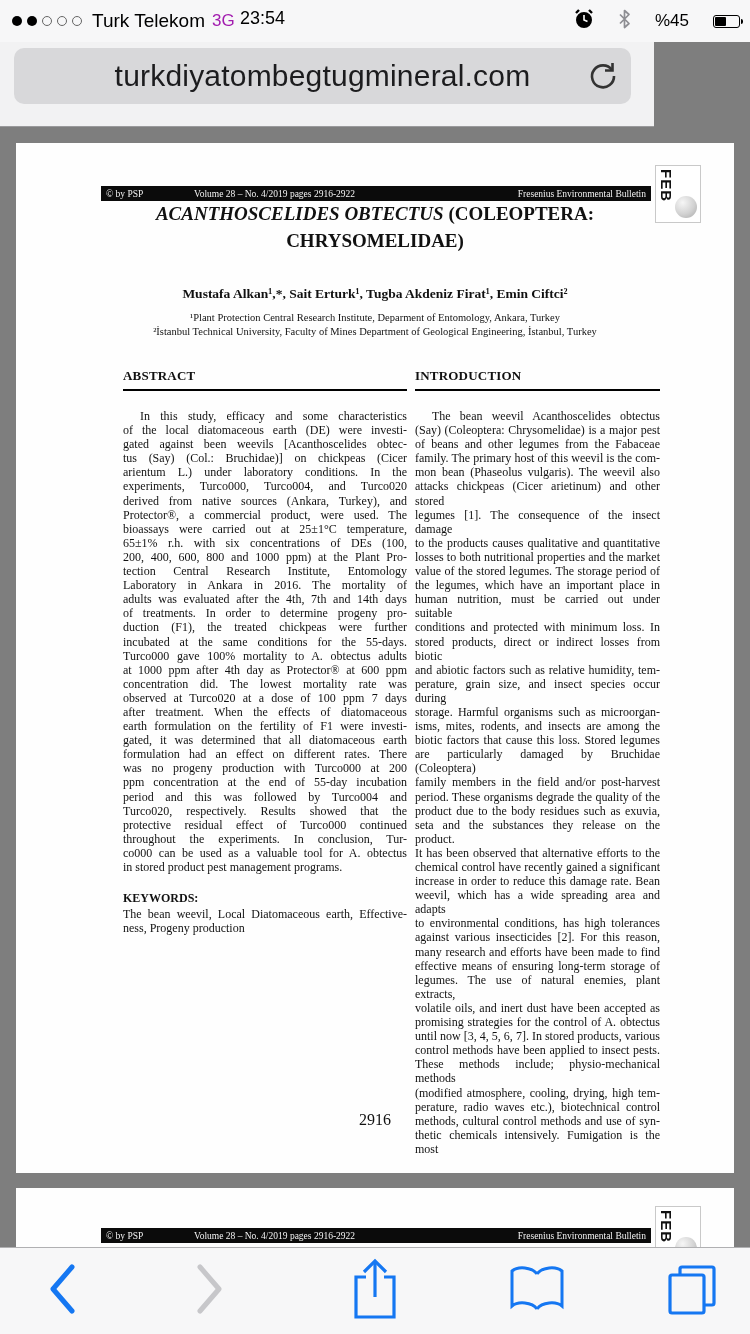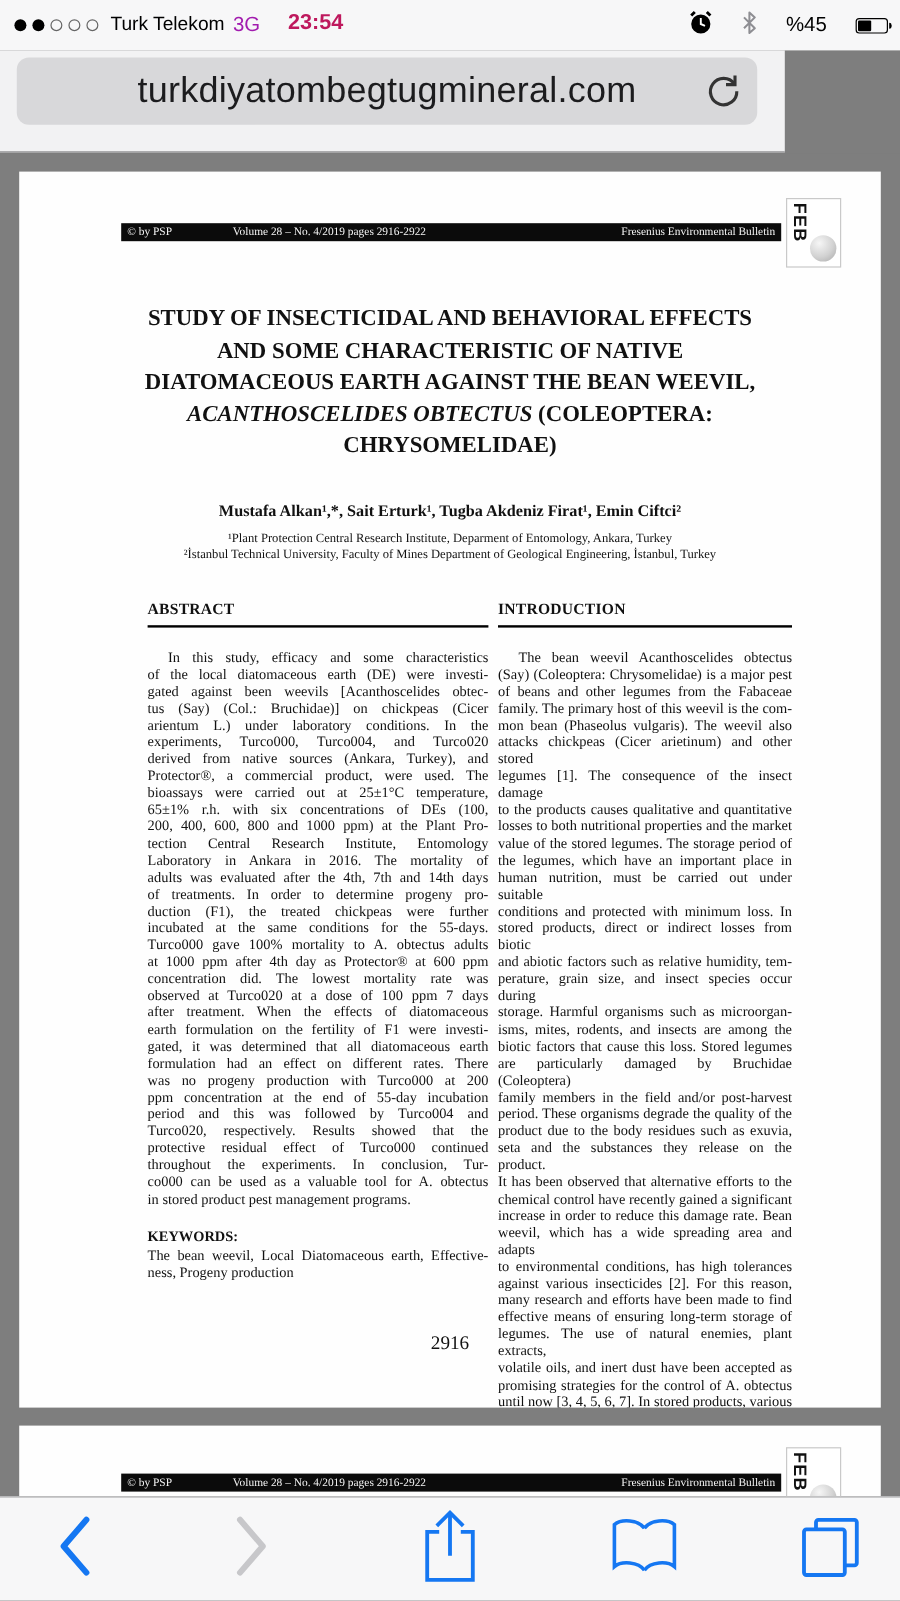--- a/index.html
+++ b/index.html
@@ -7,23 +7,23 @@
   body { font-family:"Liberation Sans", sans-serif; background:#444; }
   .screen { position:relative; width:750px; height:1334px; background:#7e7e7e; overflow:hidden; }
 
   
   .status-bar { position:absolute; top:0; left:0; width:750px; height:42px; background:#f7f7f8; z-index:30; }
   .sb-left { position:absolute; left:12px; top:0; height:42px; display:flex; align-items:center; gap:6px; }
   .sig-dots { display:flex; gap:5px; margin-right:4px; }
   .dot { width:10px; height:10px; border-radius:50%; }
   .dot.filled { background:#000; }
   .dot.empty { border:1.5px solid #666; }
-  .sb-carrier { font-size:16px; color:#000; }
+  .sb-carrier { font-size:19px; color:#000; }
   .sb-network { font-size:17px; color:#a21caf; margin-left:1px; }
-  .sb-time { position:absolute; left:240px; top:8px; font-size:18px; font-weight:700; color:#be185d; }
+  .sb-time { position:absolute; left:240px; top:8px; font-size:18px; font-weight:400; color:#000000; }
   .sb-right { position:absolute; right:10px; top:0; height:42px; display:flex; align-items:center; gap:24px; }
   .sb-batt-pct { font-size:17px; color:#000; }
   .battery { position:relative; width:27px; height:13px; border:1px solid #000; border-radius:3px; }
   .battery .fill { position:absolute; left:1px; top:1px; bottom:1px; width:45%; background:#000; border-radius:1px; }
   .battery .tip { position:absolute; right:-4px; top:3.5px; width:2.5px; height:5px; background:#000; border-radius:0 2px 2px 0; }
 
   
   .url-area { position:absolute; top:42px; left:0; width:654px; height:85px; background:#f2f2f3; border-bottom:1px solid #9a9a9c; z-index:29; }
   .url-field { position:absolute; left:14px; right:23px; top:6px; height:56px; background:#d8d8da; border-radius:10px; display:flex; align-items:center; justify-content:center; }
   .url-text { font-size:30px; color:#1c1c1e; letter-spacing:0.2px; }
@@ -128,23 +128,20 @@
       <div class="journal-bar">
         <span class="jb-copy">© by PSP</span>
         <span class="jb-vol">Volume 28 – No. 4/2019 pages 2916-2922</span>
         <span class="jb-journal">Fresenius Environmental Bulletin</span>
       </div>
       <div class="feb-box">
         <span class="feb-text">FEB</span>
         <span class="feb-sphere"></span>
       </div>
 
-      <div class="paper-title">STUDY OF INSECTICIDAL AND BEHAVIORAL EFFECTS
-AND SOME CHARACTERISTIC OF NATIVE
-DIATOMACEOUS EARTH AGAINST THE BEAN WEEVIL,</div>
       <div class="title-l4"><i>ACANTHOSCELIDES OBTECTUS</i><span> (COLEOPTERA:</span></div>
       <div class="title-l5">CHRYSOMELIDAE)</div>
 
       <div class="authors">Mustafa Alkan¹,*, Sait Erturk¹, Tugba Akdeniz Firat¹, Emin Ciftci²</div>
       <div class="affils">¹Plant Protection Central Research Institute, Deparment of Entomology, Ankara, Turkey
 ²İstanbul Technical University, Faculty of Mines Department of Geological Engineering, İstanbul, Turkey</div>
 
       <div class="columns">
         <div class="col-left">
           <div class="sec-head">ABSTRACT</div>

